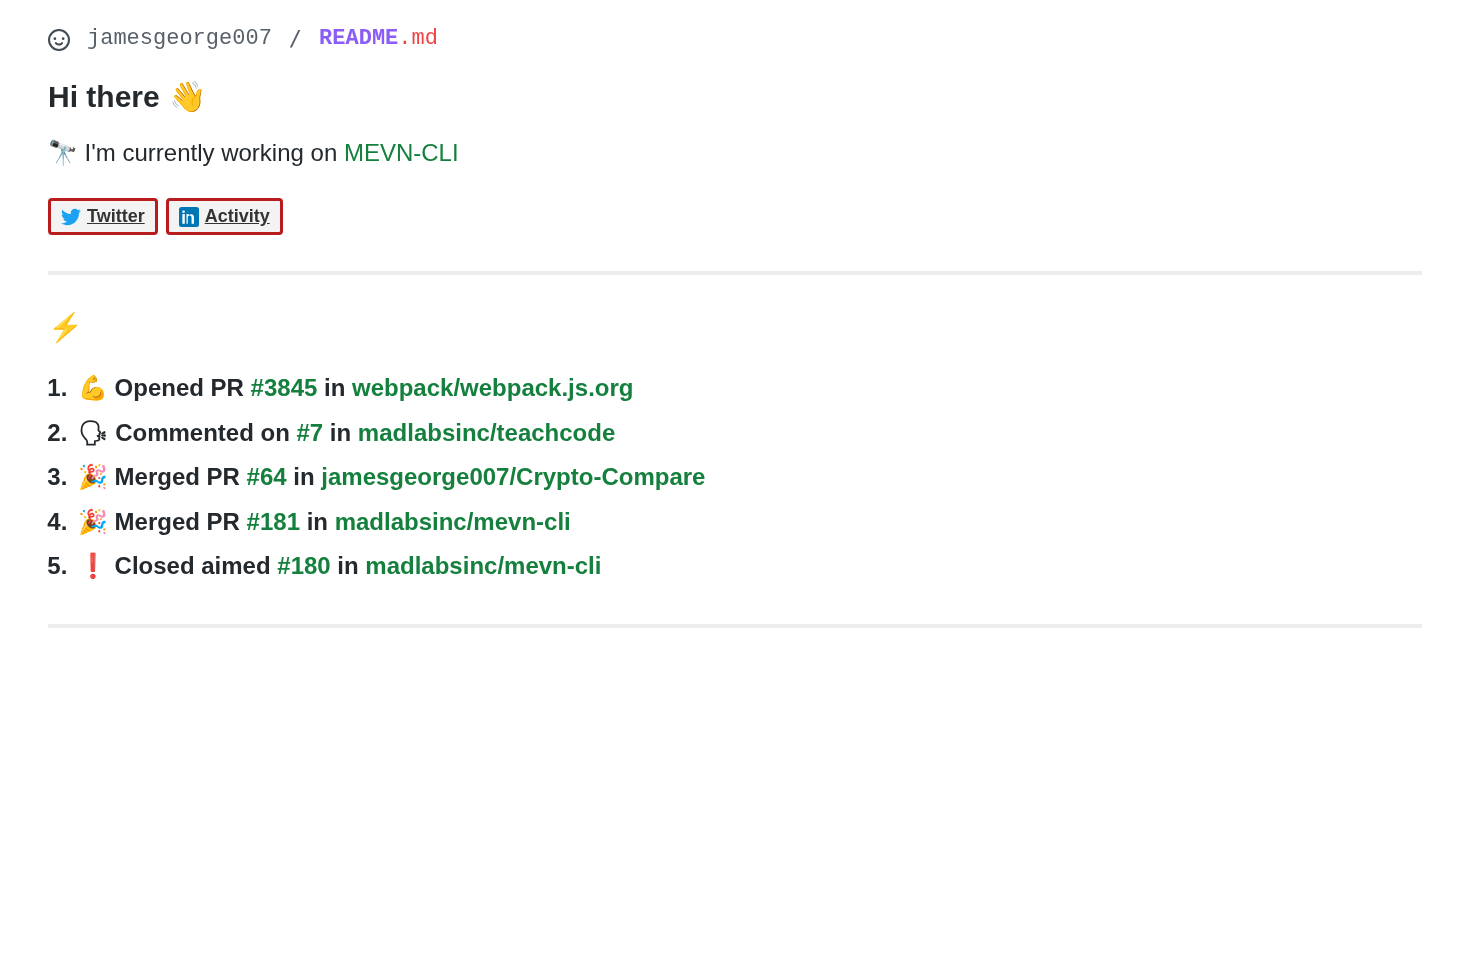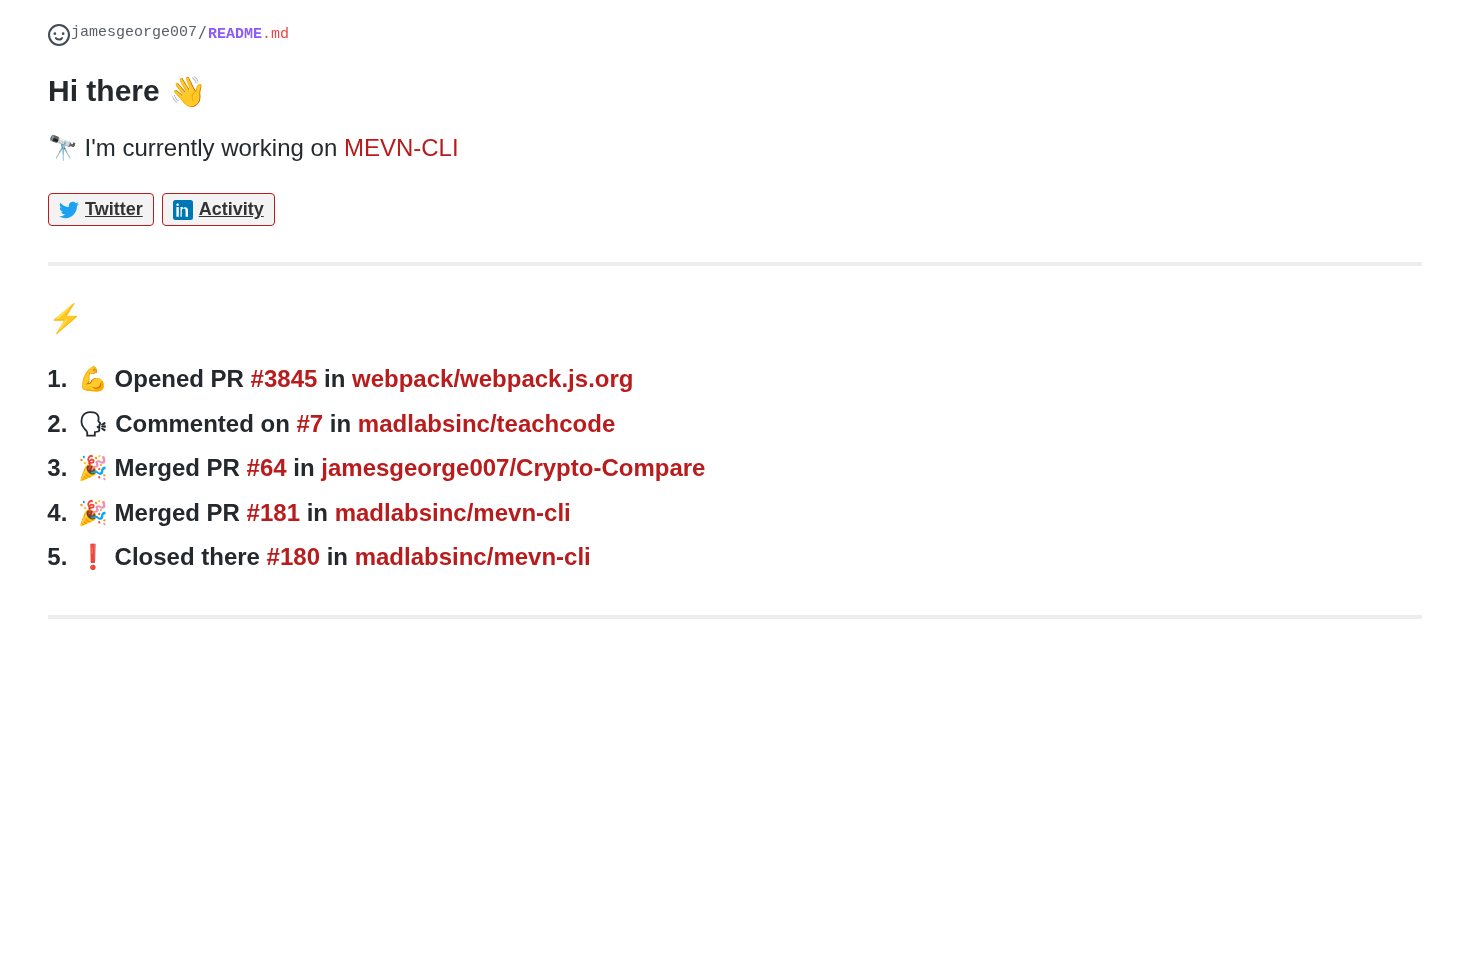--- a/index.html
+++ b/index.html
@@ -10,24 +10,24 @@
     color: #24292e;
     background: #ffffff;
     font-size: 16px;
   }
   .container {
     max-width: 1470px;
     padding: 24px 48px 24px 48px;
   }
   .breadcrumb {
     display: flex;
-    align-items: flex-start;
-    gap: 1px;
+    align-items: flex-end;
+    gap: 17px;
     margin-bottom: 16px;
-    font-size: 15px;
+    font-size: 22px;
   }
   .breadcrumb .smiley {
     width: 22px;
     height: 22px;
     color: #444d56;
   }
   .breadcrumb .user {
     font-family: SFMono-Regular, Consolas, "Liberation Mono", Menlo, monospace;
     color: #586069;
   }
@@ -42,47 +42,48 @@
   }
   .breadcrumb .ext {
     font-family: SFMono-Regular, Consolas, "Liberation Mono", Menlo, monospace;
     color: #ef4444;
   }
   h1.hi {
     font-size: 30px;
     font-weight: 600;
     margin: 28px 0 20px 0;
     display: flex;
+    align-items: center;
     gap: 10px;
   }
   .intro {
     font-size: 24px;
     line-height: 1.6;
     margin: 0 0 28px 0;
   }
   .line {
     font-size: 24px;
     line-height: 1.6;
     margin: 0 0 26px 0;
   }
   a.link {
-    color: #b91c1c;
+    color: #15803d;
     text-decoration: none;
   }
   .badges {
     display: flex;
     gap: 8px;
     margin: 12px 0 36px 0;
   }
   .badge {
     display: inline-flex;
     align-items: center;
     gap: 6px;
     background: #f3f3f3;
-    border: 1px solid #b91c1c;
+    border: 3px solid #b91c1c;
     border-radius: 4px;
     padding: 5px 10px;
     font-size: 18px;
     font-weight: 600;
     color: #333;
     cursor: pointer;
   }
   .badge svg { width: 20px; height: 20px; }
   hr.divider {
     border: none;
@@ -173,19 +174,19 @@
     <li>
       <span class="emoji">🎉</span>
       <span>Merged PR </span><a class="link" href="#">#64</a><span> in </span><a class="link" href="#">jamesgeorge007/Crypto-Compare</a>
     </li>
     <li>
       <span class="emoji">🎉</span>
       <span>Merged PR </span><a class="link" href="#">#181</a><span> in </span><a class="link" href="#">madlabsinc/mevn-cli</a>
     </li>
     <li>
       <span class="emoji">❗️</span>
-      <span>Closed there </span><a class="link" href="#">#180</a><span> in </span><a class="link" href="#">madlabsinc/mevn-cli</a>
+      <span>Closed aimed </span><a class="link" href="#">#180</a><span> in </span><a class="link" href="#">madlabsinc/mevn-cli</a>
     </li>
   </ol>
 
   <hr class="divider">
 
 </div>
 
 </body></html>

